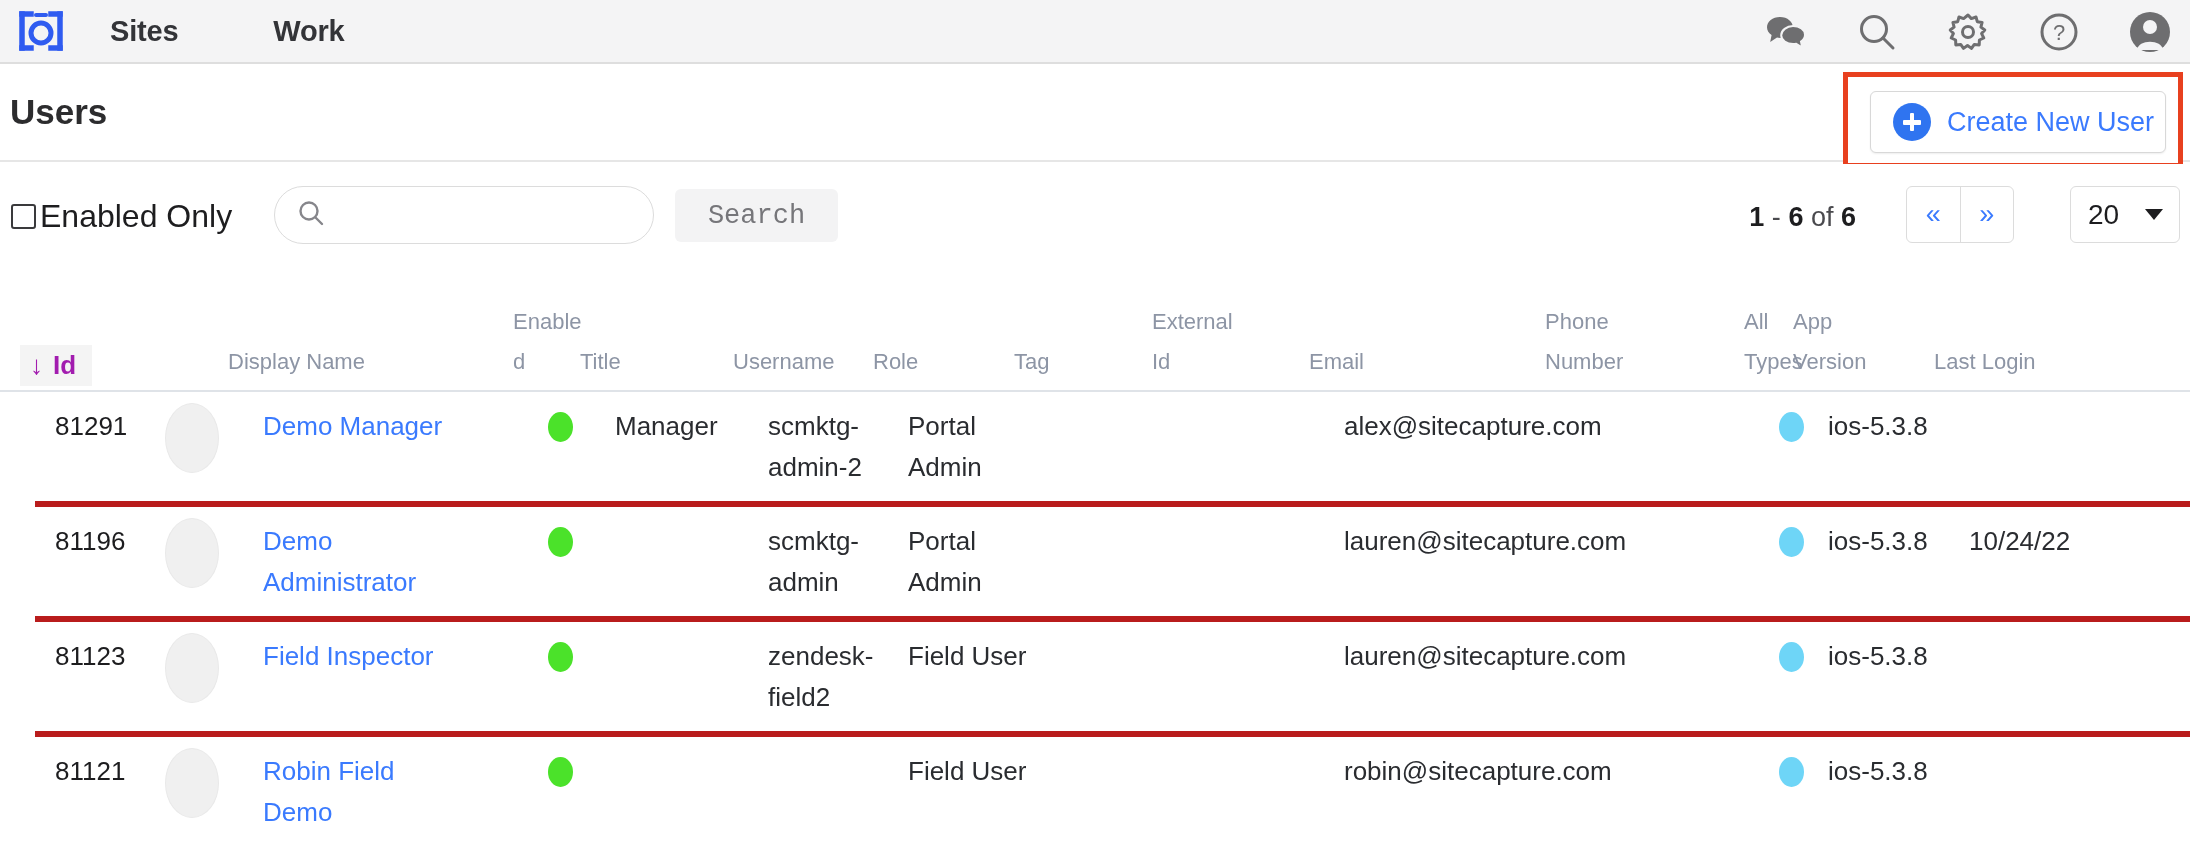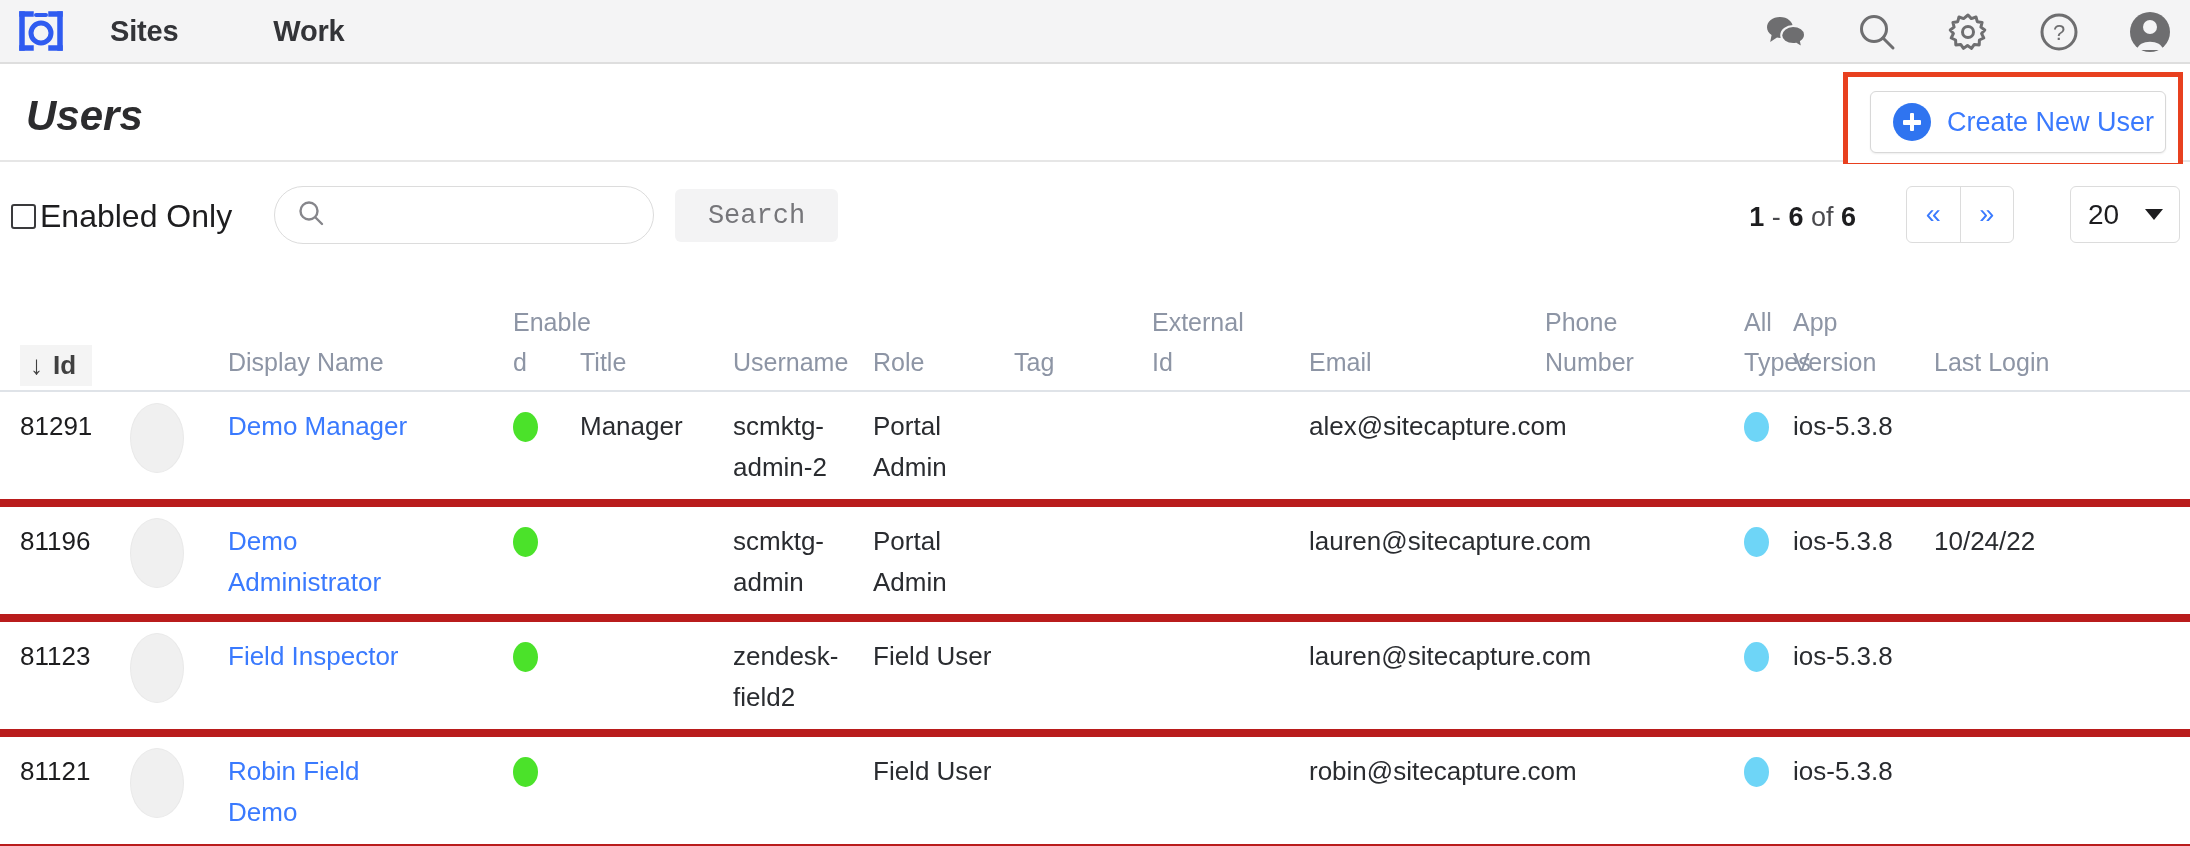--- a/index.html
+++ b/index.html
@@ -30,22 +30,22 @@
   }
   .nav-icon { width: 44px; height: 44px; display:flex; align-items:center; justify-content:center; color:#6e6e70; }
 
   
   .page-header {
     position: absolute; left: 0; top: 66px; width: 2190px; height: 96px;
     background: #fff;
     border-bottom: 2px solid #e6e6e6;
   }
   .page-title {
-    position: absolute; left: 26px; top: 26px;
-    font-size: 42px; font-weight: bold; color: #2c2c2e; font-style: italic;
+    position: absolute; left: 10px; top: 26px;
+    font-size: 35px; font-weight: bold; color: #2c2c2e;
   }
   .highlight-box {
     position: absolute; left: 1843px; top: 6px; width: 340px; height: 96px;
     border: 5px solid #e8401f;
     background: #fff;
   }
   .create-btn {
     position: absolute; left: 22px; top: 14px; width: 296px; height: 62px;
     background: #fff; border: 1.5px solid #d8d8d8; border-radius: 6px;
     box-shadow: 0 1px 2px rgba(0,0,0,0.07);
@@ -122,35 +122,36 @@
     border-right: 9px solid transparent; border-top: 11px solid #1d1d1f;
   }
 
   
   .table { position: absolute; left: 0; top: 300px; width: 2190px; }
   .thead {
     position: relative; height: 92px;
   }
   .th {
     position: absolute; bottom: 10px;
-    font-size: 25px; color: #8d95a5; line-height: 40px;
+    font-size: 22px; color: #8d95a5; line-height: 40px;
     white-space: pre-line;
   }
   .th-id {
     position: absolute; left: 20px; bottom: 6px;
     background: #f4f4f4; padding: 5px 16px 5px 10px;
-    font-size: 26px; color: #404040; font-weight: bold;
+    font-size: 26px; color: #a21caf; font-weight: bold;
   }
   .th-id .arrow { font-weight: normal; margin-right: 10px; }
   .thead-rule {
     position: absolute; left: 0; bottom: 0; width: 2190px; height: 2px; background: #dfe3e8;
   }
   .trow {
     position: relative; height: 115px;
-    border-bottom: 8px solid #b91c1c;
+    border-bottom: 6px solid #b91c1c;
+    margin-left: 35px;
   }
   .cell {
     position: absolute; top: 14px;
     font-size: 26px; color: #2a2c30; line-height: 41px;
   }
   .cell-id { font-size: 26px; color: #1d1d1f; }
   .avatar {
     position: absolute; left: 130px; top: 11px;
     width: 54px; height: 70px; border-radius: 50%;
     background: #f0f0f0; border: 1px solid #e9e9e9;

